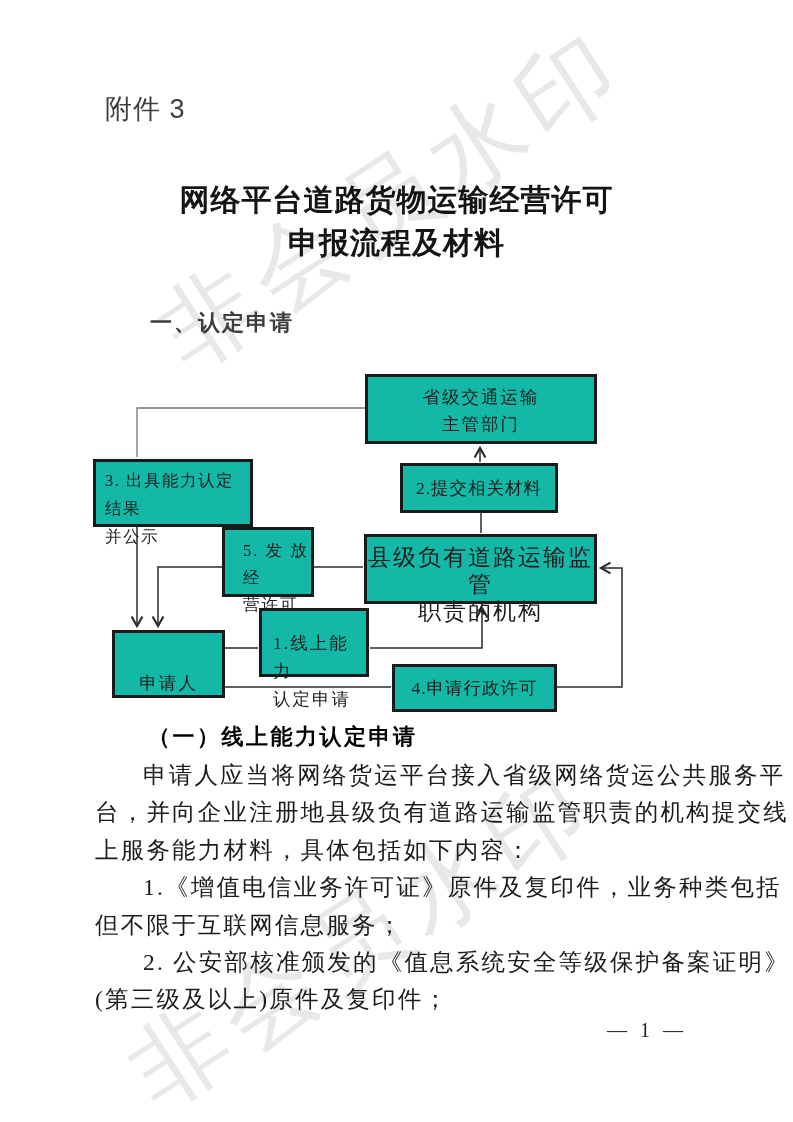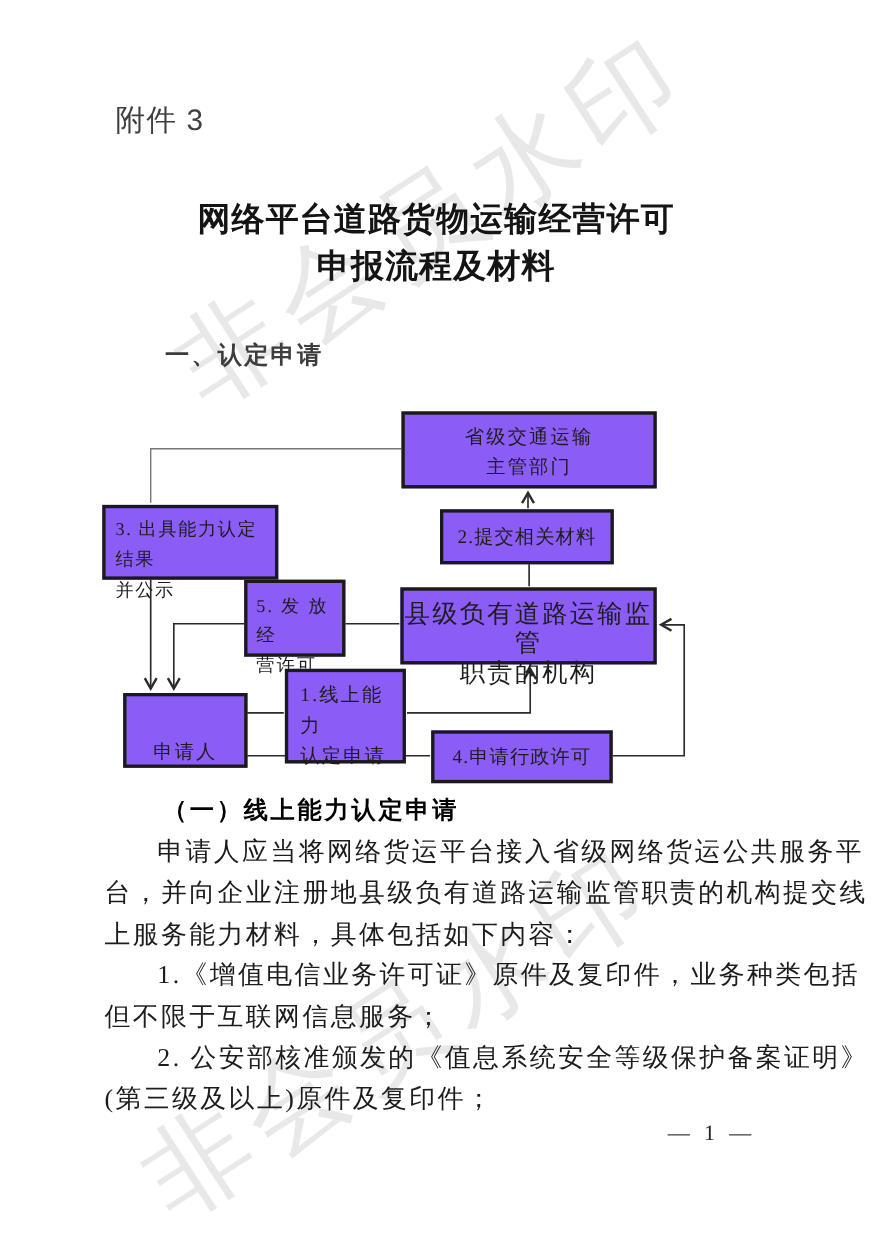--- a/index.html
+++ b/index.html
@@ -45,36 +45,36 @@
     position:absolute;left:150px;top:308px;
     font-family:"Liberation Sans", sans-serif;
     font-size:22px;font-weight:bold;color:#3d3d3d;letter-spacing:2px;
   }
 
   
   .flow{position:absolute;left:0;top:0;width:793px;height:1122px;}
   .connectors{position:absolute;left:0;top:0;pointer-events:none;}
   .bx{
     position:absolute;box-sizing:border-box;
-    border:3px solid #1a1a1a;background:#8b5cf6;
+    border:3px solid #1a1a1a;background:#14b8a6;
     color:#1d1d1d;font-family:"Liberation Serif", serif;
   }
   .bx .bl{display:block;}
   .bx-provincial{left:365px;top:374px;width:232px;height:70px;
     text-align:center;font-size:17.5px;letter-spacing:2px;line-height:27px;padding-top:7px;}
   .bx-submit{left:400px;top:463px;width:158px;height:50px;
     text-align:center;font-size:17.5px;letter-spacing:1px;line-height:44px;}
   .bx-result{left:93px;top:459px;width:160px;height:68px;
     font-size:16.5px;letter-spacing:1.5px;line-height:28px;padding:5px 4px 0 9px;}
   .bx-license5{left:222px;top:527px;width:92px;height:70px;
-    font-size:16.5px;letter-spacing:2px;line-height:27px;padding:7px 2px 0 8px;}
+    font-size:16.5px;letter-spacing:2px;line-height:27px;padding:7px 2px 0 18px;}
   .bx-county{left:364px;top:534px;width:233px;height:70px;
     text-align:center;font-size:23px;letter-spacing:2px;line-height:27px;padding-top:7px;}
-  .bx-online{left:259px;top:608px;width:110px;height:86px;
-    font-size:17.5px;letter-spacing:2px;line-height:28px;padding:6px 0 0 11px;}
+  .bx-online{left:259px;top:608px;width:110px;height:69px;
+    font-size:17.5px;letter-spacing:2px;line-height:28px;padding:18px 0 0 11px;}
   .bx-applicant{left:112px;top:630px;width:113px;height:68px;
     display:flex;align-items:flex-end;justify-content:center;
     font-size:17.5px;letter-spacing:2px;}
   .bx-admin{left:392px;top:664px;width:165px;height:48px;
     text-align:center;font-size:17.5px;letter-spacing:1px;line-height:42px;}
 
   
   .sub-heading{
     position:absolute;left:148px;top:722px;
     font-size:22px;font-weight:bold;color:#000;letter-spacing:2.5px;

